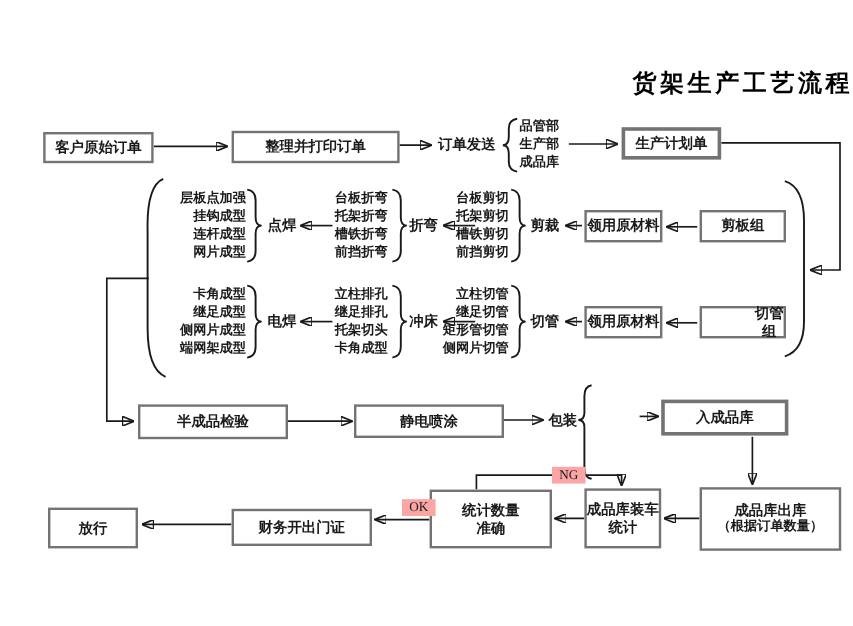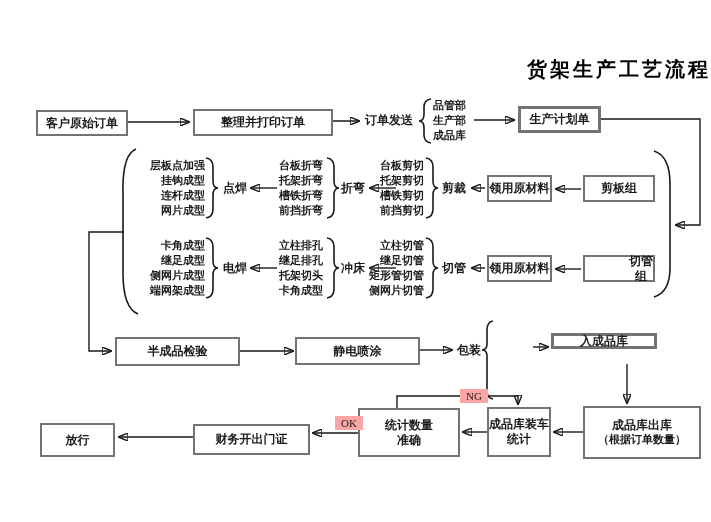--- a/index.html
+++ b/index.html
@@ -132,21 +132,21 @@
     <div>矩形管切管</div>
     <div>侧网片切管</div>
   </div>
   <div class="lbl" style="left:439px;top:261px;width:30px;">切管</div>
   <div class="box" style="left:487px;top:255px;width:65px;height:27px;">领用原材料</div>
   <div class="box" style="left:583px;top:255px;width:72px;height:27px;padding-left:44px;">切管组</div>
 
   <div class="box" style="left:295px;top:337px;width:125px;height:28px;">静电喷涂</div>
   <div class="box" style="left:115px;top:337px;width:125px;height:29px;">半成品检验</div>
   <div class="lbl" style="left:455px;top:343px;width:28px;">包装</div>
-  <div class="box thick" style="left:551px;top:333px;width:106px;height:16px;">入成品库</div>
+  <div class="box thick" style="left:551px;top:333px;width:106px;height:30px;">入成品库</div>
 
   <div class="box" style="left:583px;top:406px;width:118px;height:53px;flex-direction:column;">
     <div>成品库出库</div>
     <div class="l2">（根据订单数量）</div>
   </div>
   <div class="box" style="left:487px;top:407px;width:64px;height:50px;flex-direction:column;">
     <div>成品库装车</div>
     <div>统计</div>
   </div>
   <div class="box" style="left:358px;top:408px;width:102px;height:49px;flex-direction:column;">

